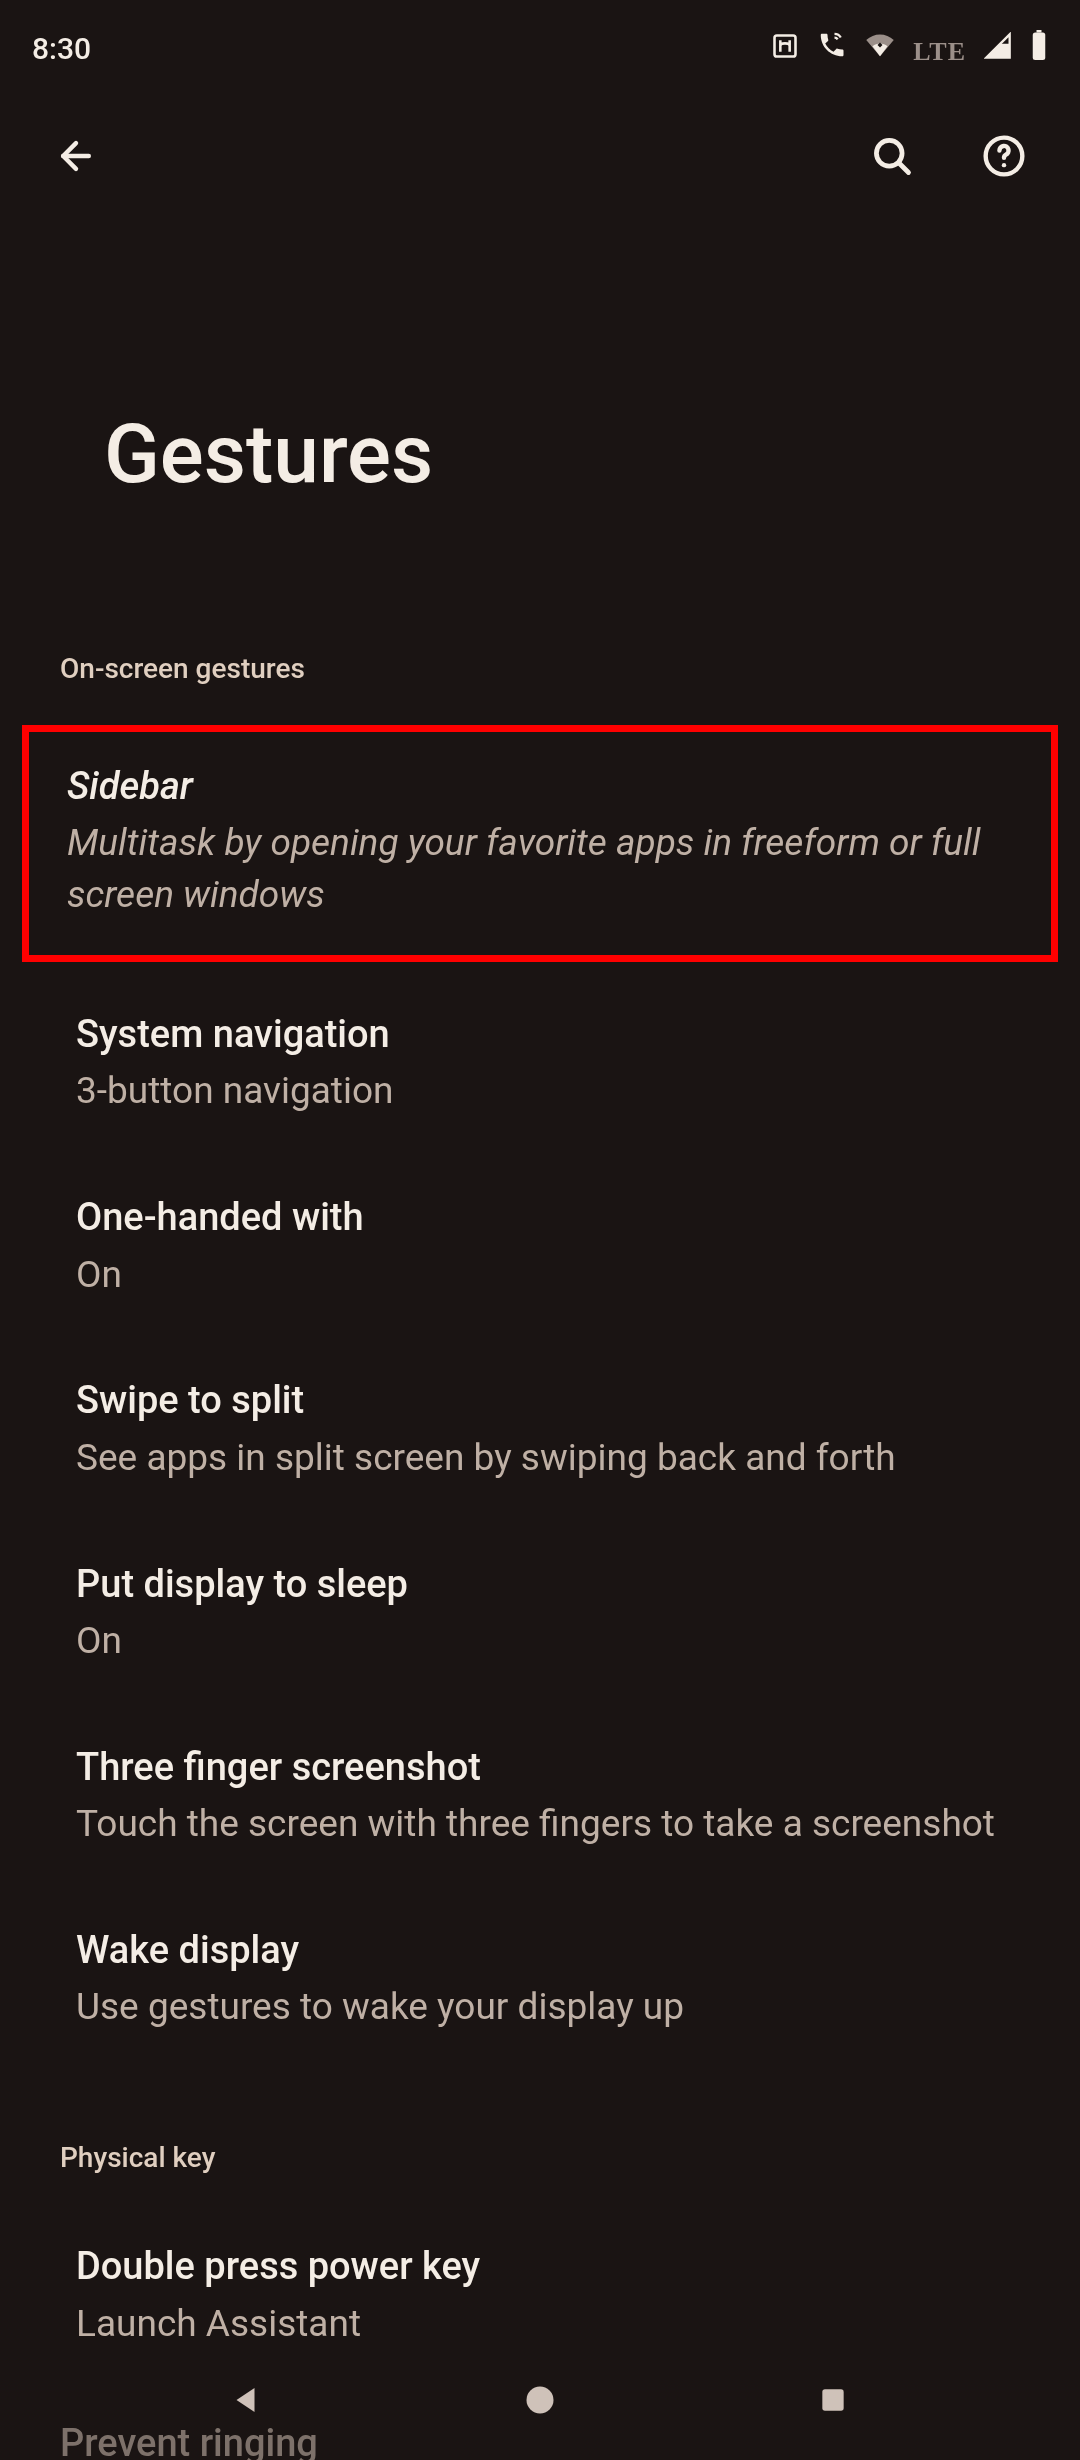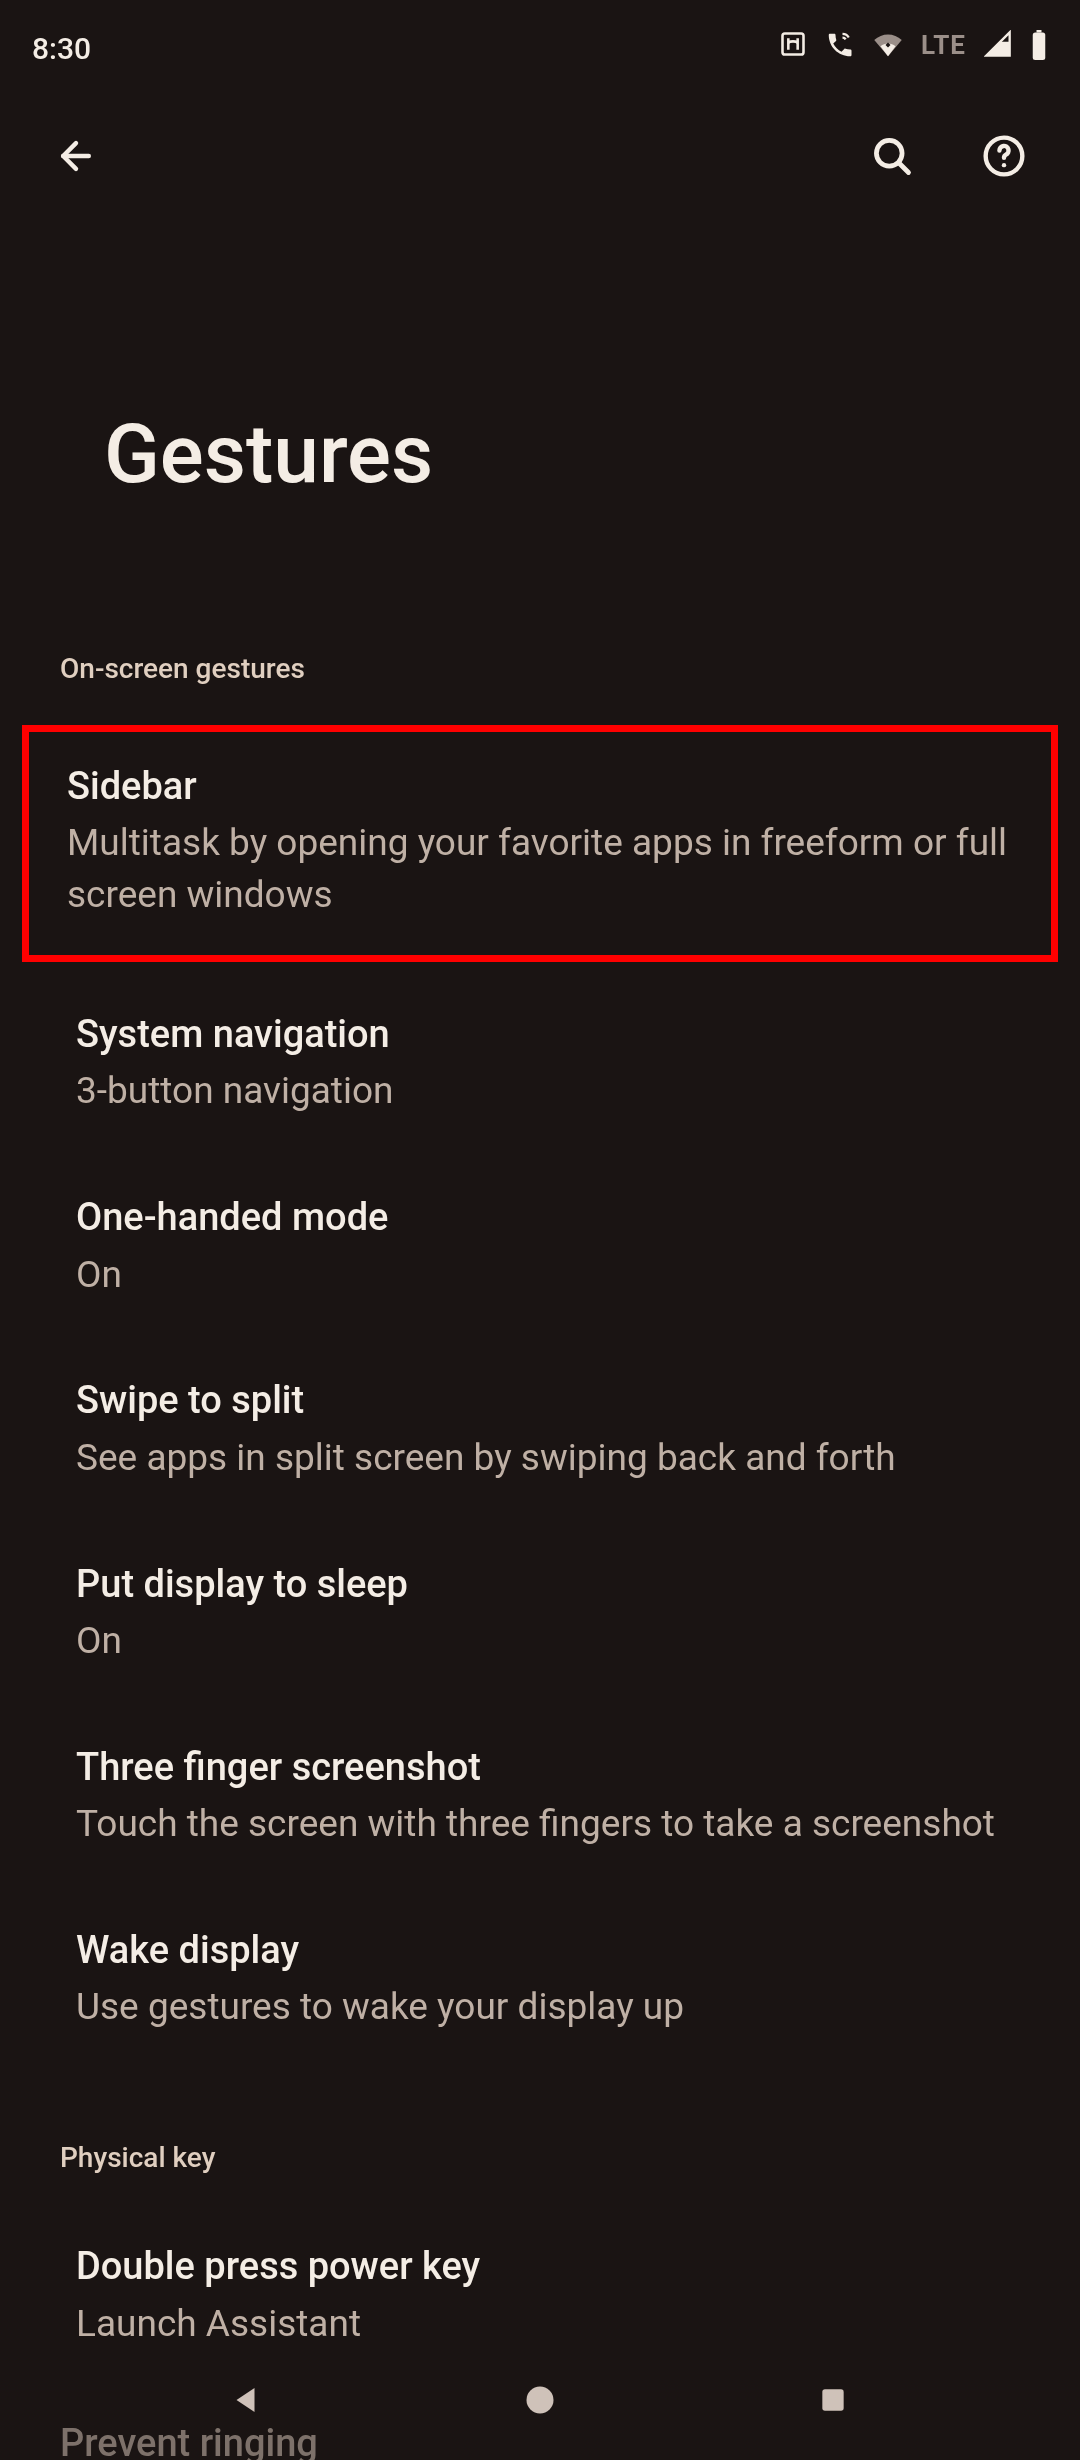--- a/index.html
+++ b/index.html
@@ -26,21 +26,21 @@
   .status-bar {
     height: 96px;
     display: flex;
     align-items: center;
     justify-content: space-between;
     padding: 0 32px 0 32px;
     font-size: 30px;
     font-weight: 500;
   }
   .status-left { display:flex; align-items:center; }
-  .status-right { display:flex; align-items:flex-start; gap:18px; }
+  .status-right { display:flex; align-items:flex-end; gap:18px;font-family:Liberation Serif, serif; }
   .status-right svg, .status-right .lte { flex-shrink:0; }
   .lte {
     font-size: 26px;
     font-weight: 700;
     color: #9b8f89;
     letter-spacing: 1px;
   }
 
   
   .app-bar {
@@ -97,20 +97,21 @@
     margin-top: 6px;
     line-height: 1.4;
   }
 
   .highlight-box {
     border: 7px solid var(--highlight);
     margin: 10px 22px 10px 22px;
   }
   .highlight-box .setting-item {
     padding: 30px 38px 34px 38px;
+    font-style: italic;
   }
 
   
   .cutoff {
     opacity: 0.6;
     font-size: 38px;
     font-weight: 500;
     color: var(--muted);
     padding: 34px 60px 0 60px;
   }
@@ -213,21 +214,21 @@
       <div class="setting-sub">Multitask by opening your favorite apps in freeform or full screen windows</div>
     </div>
   </div>
 
   <div class="setting-item">
     <div class="setting-title">System navigation</div>
     <div class="setting-sub">3-button navigation</div>
   </div>
 
   <div class="setting-item">
-    <div class="setting-title">One-handed mode</div>
+    <div class="setting-title">One-handed with</div>
     <div class="setting-sub">On</div>
   </div>
 
   <div class="setting-item">
     <div class="setting-title">Swipe to split</div>
     <div class="setting-sub">See apps in split screen by swiping back and forth</div>
   </div>
 
   <div class="setting-item">
     <div class="setting-title">Put display to sleep</div>

